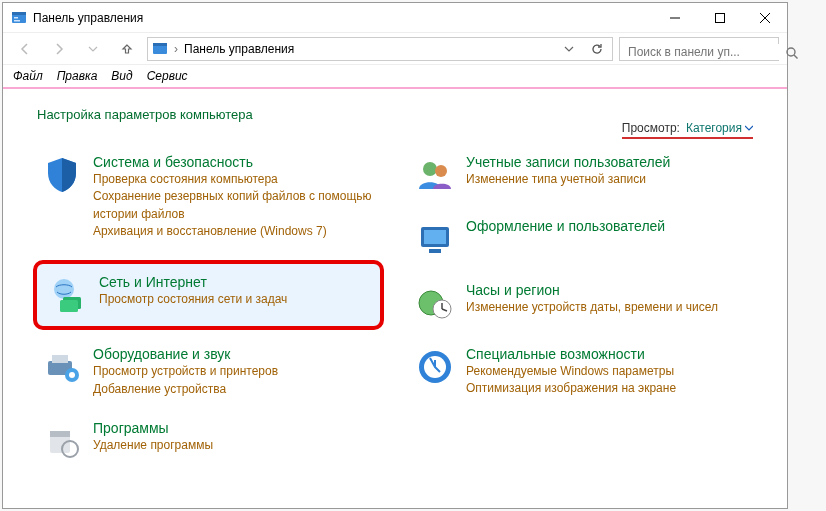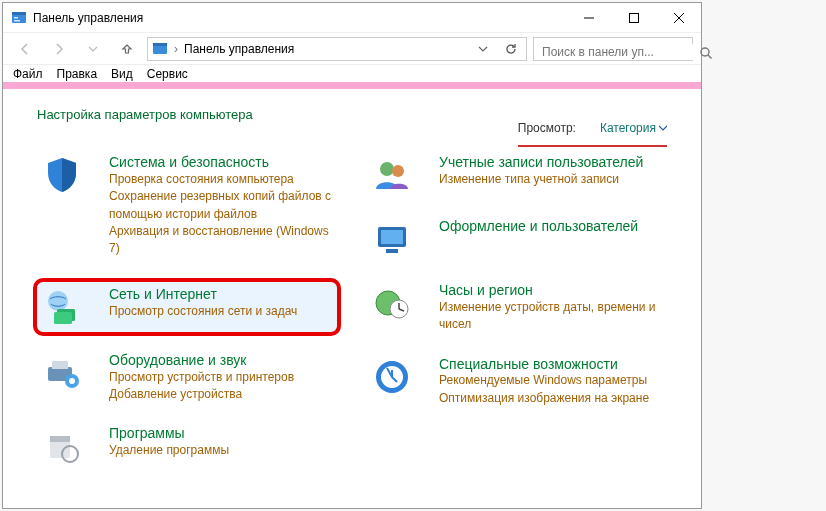--- a/index.html
+++ b/index.html
@@ -4,21 +4,21 @@
 <style>
   * { box-sizing: border-box; }
   body {
     margin: 0;
     font-family: "Segoe UI", Tahoma, sans-serif;
     font-size: 12px;
     background: #f7f7f7;
     color: #000;
   }
   .window {
-    width: 700px;
+    width: 786px;
     height: 507px;
     background: #fff;
     border: 1px solid #999;
     position: relative;
     margin: 2px;
     display: flex;
     flex-direction: column;
   }
   .titlebar {
     height: 30px;
@@ -57,67 +57,69 @@
     width: 160px; height: 24px; border: 1px solid #ccc;
     display: flex; align-items: flex-end; padding: 0 6px; color: #888;
   }
   .searchbox input { border:0; outline:0; flex:1; font: inherit; color:#444; }
   .menubar {
     height: 24px;
     display: flex;
     align-items: center;
     gap: 14px;
     padding: 0 10px;
-    border-bottom: 7px solid #f9a8d4;
+    border-bottom: 2px solid #f9a8d4;
+    font-style: italic;
   }
   .content {
     flex: 1;
     padding: 18px 34px 10px 34px;
     overflow: auto;
   }
   .heading {
     color: #006d2f;
     font-size: 13px;
     margin-bottom: 6px;
   }
   .viewrow {
     position: absolute;
     right: 34px;
     top: 118px;
     display: flex;
     align-items: center;
-    gap: 24px;
+    gap: 6px;
     border-bottom: 2px solid #d03030;
-    padding-bottom: 10px;
+    padding-bottom: 2px;
   }
   .viewlabel { color:#333; }
   .viewselect { color:#0f766e; display:flex; align-items:center; gap:3px; }
   .cols {
     display: flex;
     gap: 30px;
     margin-top: 28px;
   }
   .col { flex: 1; }
   .cat {
     display: flex;
-    gap: 26px;
+    gap: 10px;
     margin-bottom: 14px;
     padding: 4px;
   }
   .cat .caticon {
     width: 42px; height: 42px; flex: 0 0 42px;
     display:flex; align-items:center; justify-content:center;
   }
   .cat .body { flex: 1; }
   .cat .title { color:#007a33; font-size:14px; line-height:1.2; }
   .cat .link { color:#a16207; font-size:12px; line-height:1.45; display:block; }
   .highlight-box {
     border: 4px solid #e60000;
     border-radius: 10px;
     background: #eaf4ff;
+    padding: 6px;
     margin: 16px -4px 12px -4px;
   }
   .highlight-box .cat { margin-bottom: 0; }
   svg { display:block; }
 </style>
 </head>
 <body>
 
 <div class="window">
 

